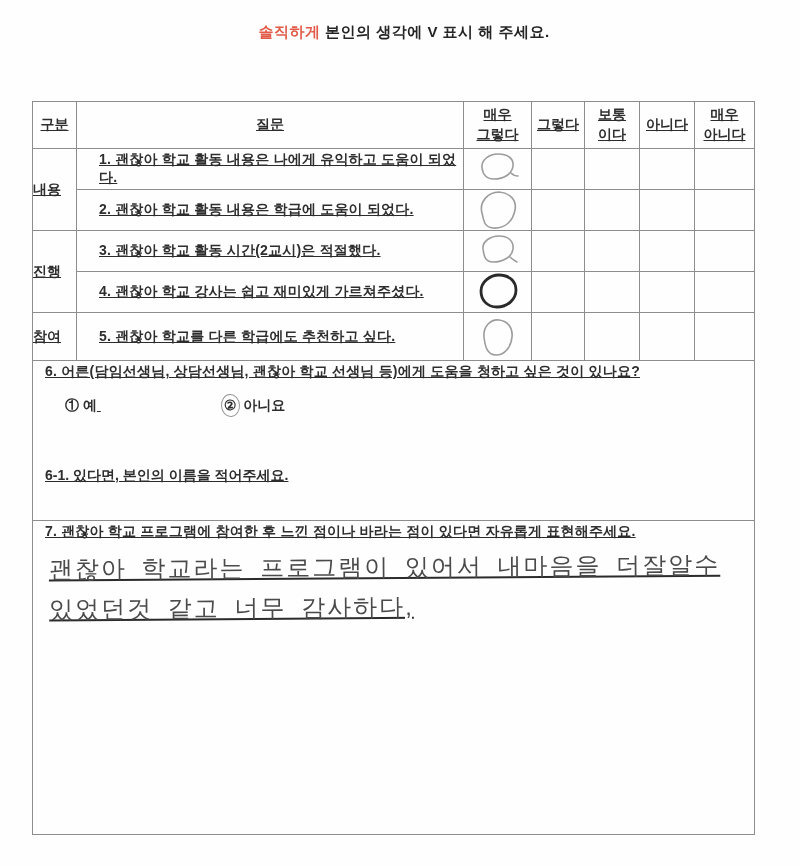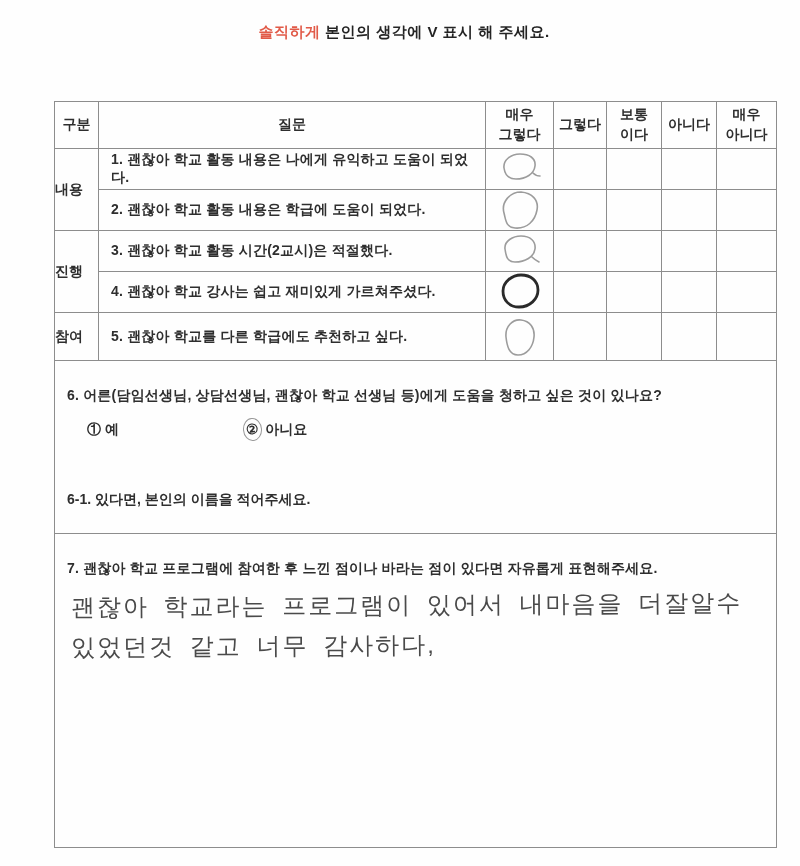--- a/index.html
+++ b/index.html
@@ -34,25 +34,26 @@
     font-size: 15px;
     font-weight: 700;
     letter-spacing: 0.5px;
     color: #242424;
     margin-left: 8px;
   }
   .hl { font-weight: 700; }
 
   table.survey {
     position: absolute;
-    left: 54px;
+    left: 32px;
     top: 101px;
     width: 722px;
     border-collapse: collapse;
     table-layout: fixed;
+    text-decoration: underline;
   }
   table.survey td, table.survey th {
     border: 1px solid #8d8d8d;
     font-size: 14px;
     color: #2e2e2e;
     overflow: visible;
   }
   th.hdr {
     font-weight: 700;
     text-align: center;
@@ -60,21 +61,21 @@
     font-size: 14px;
     white-space: pre-line;
     line-height: 1.4;
   }
   td.cat {
     text-align: left;
     vertical-align: middle;
     font-weight: 700;
   }
   td.q {
-    padding-left: 12px;
+    padding-left: 22px;
     vertical-align: middle;
     font-weight: 700;
     letter-spacing: 0.2px;
   }
   td.ans {
     text-align: center;
     vertical-align: middle;
     position: relative;
   }
   .mark-wrap {
@@ -89,21 +90,21 @@
   .mark-wrap svg { overflow: visible; display: block; }
   .mark path {
     fill: none;
     stroke-width: 1.6;
     stroke-linecap: round;
   }
   .mark.mark-dark path { stroke-width: 2.8; }
 
   td.free {
     vertical-align: top;
-    padding: 24px 12px;
+    padding: 0 12px;
   }
   .q-line { font-weight: 700; letter-spacing: 0.2px; line-height: 1.45; }
   .options-line { margin-top: 13px; font-weight: 700; }
   .opt1 { margin-left: 20px; display: inline-block; }
   .opt2 { margin-left: 120px; display: inline-block; }
   .circled-num {
     display: inline-block;
     border: 1.5px solid #9a9a9a;
     border-radius: 50%;
     padding: 3px 2px 4px 2px;

